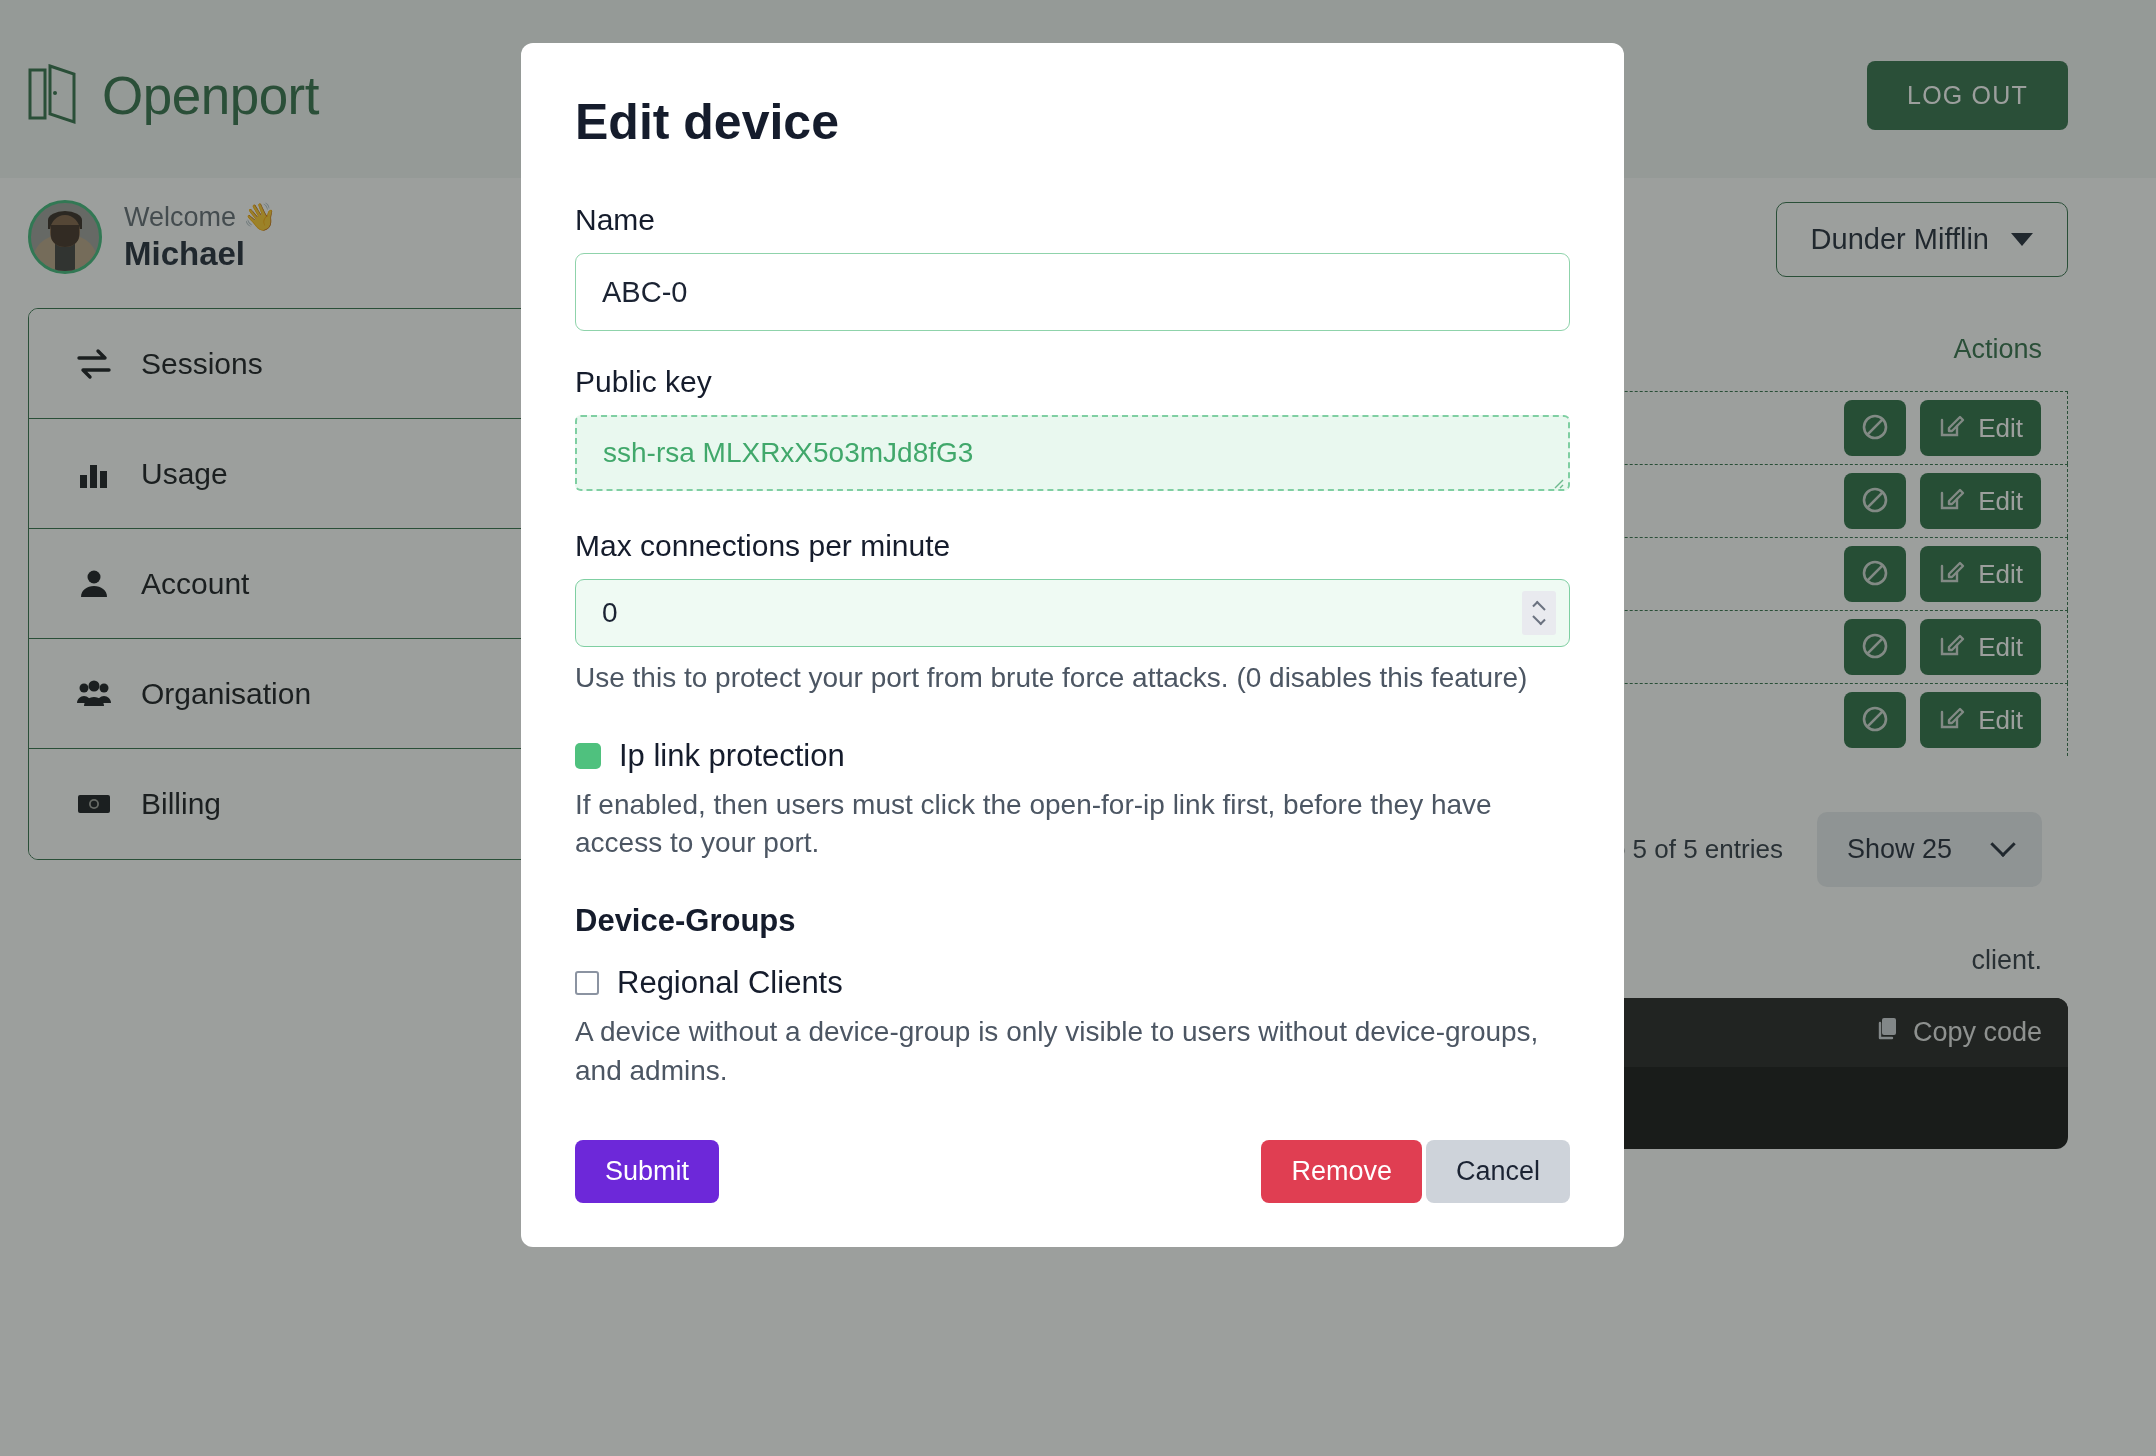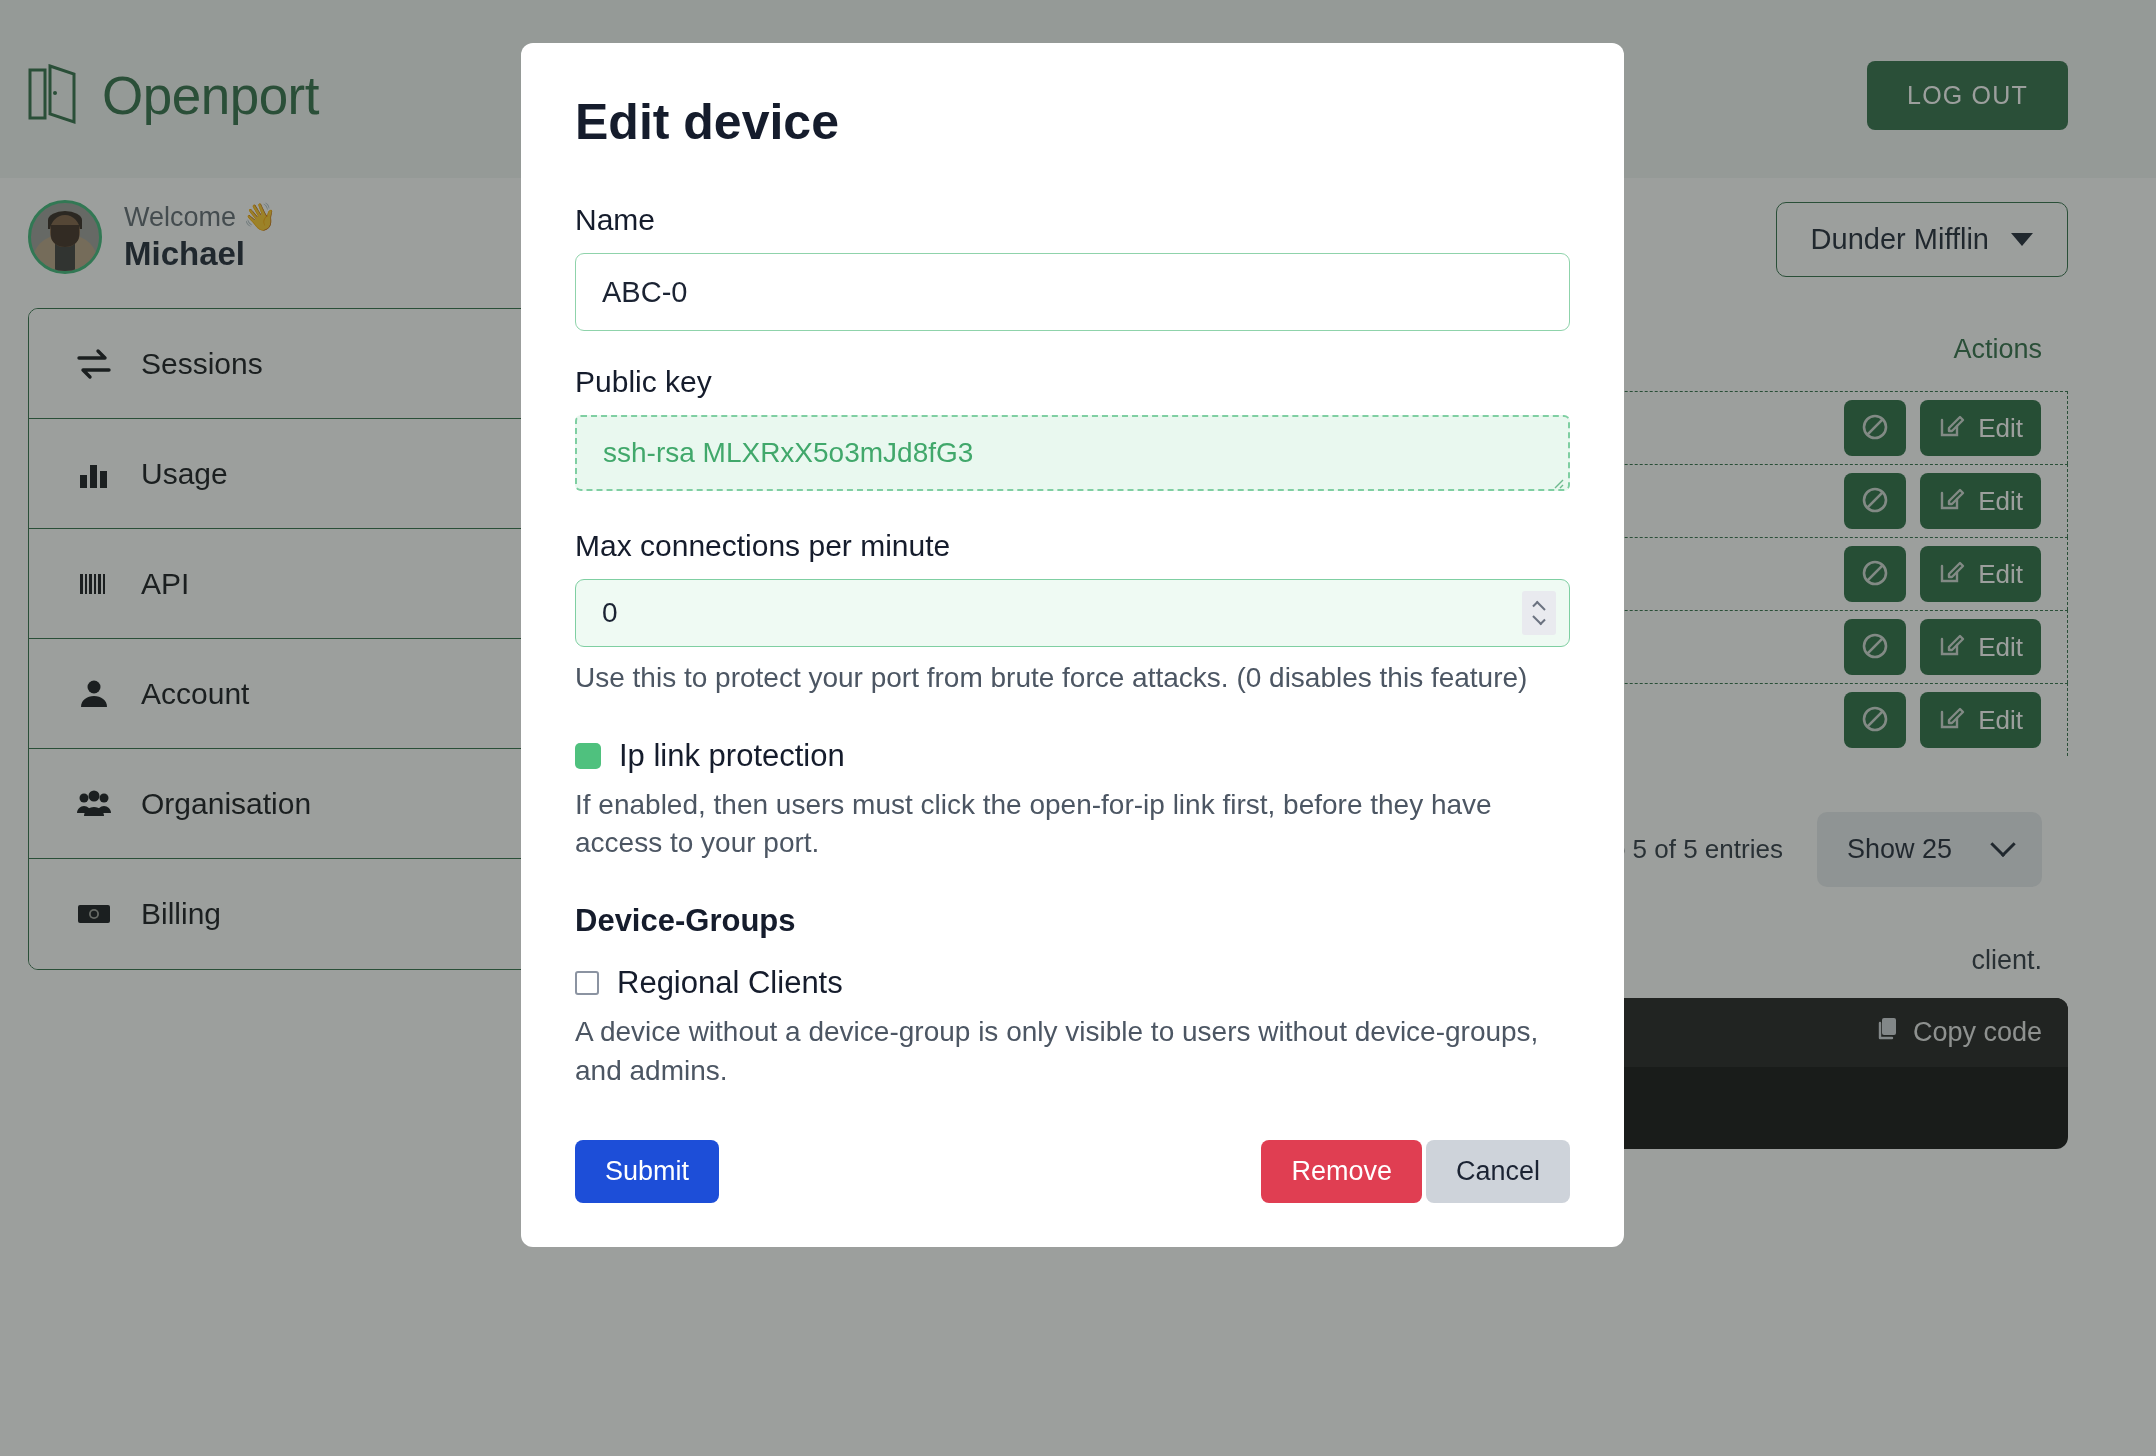--- a/index.html
+++ b/index.html
@@ -159,21 +159,21 @@
   .sp-up { transform: rotate(45deg); }
   .sp-dn { transform: rotate(225deg); }
   .helptext { font-size: 28px; color: #4c5663; line-height: 1.38; margin-top: 12px; }
   .check-row { display: flex; align-items: center; gap: 18px; }
   .cb-on { width: 26px; height: 26px; background: #4fc17e; border-radius: 5px; flex: 0 0 26px; cursor: pointer; }
   .cb-off { width: 24px; height: 24px; border: 2px solid #8b93a1; border-radius: 3px; flex: 0 0 24px; background: #fff; cursor: pointer; }
   .check-label { font-size: 31px; color: #151c2c; }
   .section-title { font-size: 31px; font-weight: 700; color: #151c2c; }
   .modal-foot { display: flex; align-items: center; justify-content: space-between; margin-top: 50px; }
   .foot-right { display: flex; gap: 4px; }
-  .btn-submit { background: #1d4ed8; color: #fff; border: none; border-radius: 8px; font-size: 27px; padding: 16px 30px; cursor: pointer; font-family: "Liberation Sans", sans-serif; }
+  .btn-submit { background: #6d28d9; color: #fff; border: none; border-radius: 8px; font-size: 27px; padding: 16px 30px; cursor: pointer; font-family: "Liberation Sans", sans-serif; }
   .btn-remove { background: #e03e52; color: #fff; border: none; border-radius: 8px; font-size: 27px; padding: 16px 30px; cursor: pointer; font-family: "Liberation Sans", sans-serif; }
   .btn-cancel { background: #ced3da; color: #1b2333; border: none; border-radius: 8px; font-size: 27px; padding: 16px 30px; cursor: pointer; font-family: "Liberation Sans", sans-serif; }
   .mb34 { margin-bottom: 34px; }
   .mb26 { margin-bottom: 26px; }
 </style>
 </head>
 <body>
 
 <div id="root">
 
@@ -225,35 +225,20 @@
         </div>
         <div class="nav-item">
           <span class="nav-ico">
             <svg viewBox="0 0 38 38" width="38" height="38">
                 <rect x="5" y="20" width="7" height="13" fill="currentColor"></rect>
                 <rect x="15" y="10" width="7" height="23" fill="currentColor"></rect>
                 <rect x="25" y="16" width="7" height="17" fill="currentColor"></rect>
               </svg>
           </span>
           <span>Usage</span>
-        </div>
-        <div class="nav-item">
-          <span class="nav-ico">
-            <svg viewBox="0 0 38 38" width="38" height="38">
-                <g fill="currentColor">
-                  <rect x="5" y="9" width="3" height="20"></rect>
-                  <rect x="10" y="9" width="2" height="20"></rect>
-                  <rect x="14" y="9" width="3" height="20"></rect>
-                  <rect x="19" y="9" width="2" height="20"></rect>
-                  <rect x="23" y="9" width="3" height="20"></rect>
-                  <rect x="28" y="9" width="2" height="20"></rect>
-                </g>
-              </svg>
-          </span>
-          <span>API</span>
         </div>
         <div class="nav-item">
           <span class="nav-ico">
             <svg viewBox="0 0 38 38" width="38" height="38">
                 <circle cx="19" cy="12" r="6.5" fill="currentColor"></circle>
                 <path d="M6 32c0-7 6-11 13-11s13 4 13 11z" fill="currentColor"></path>
               </svg>
           </span>
           <span>Account</span>
         </div>

